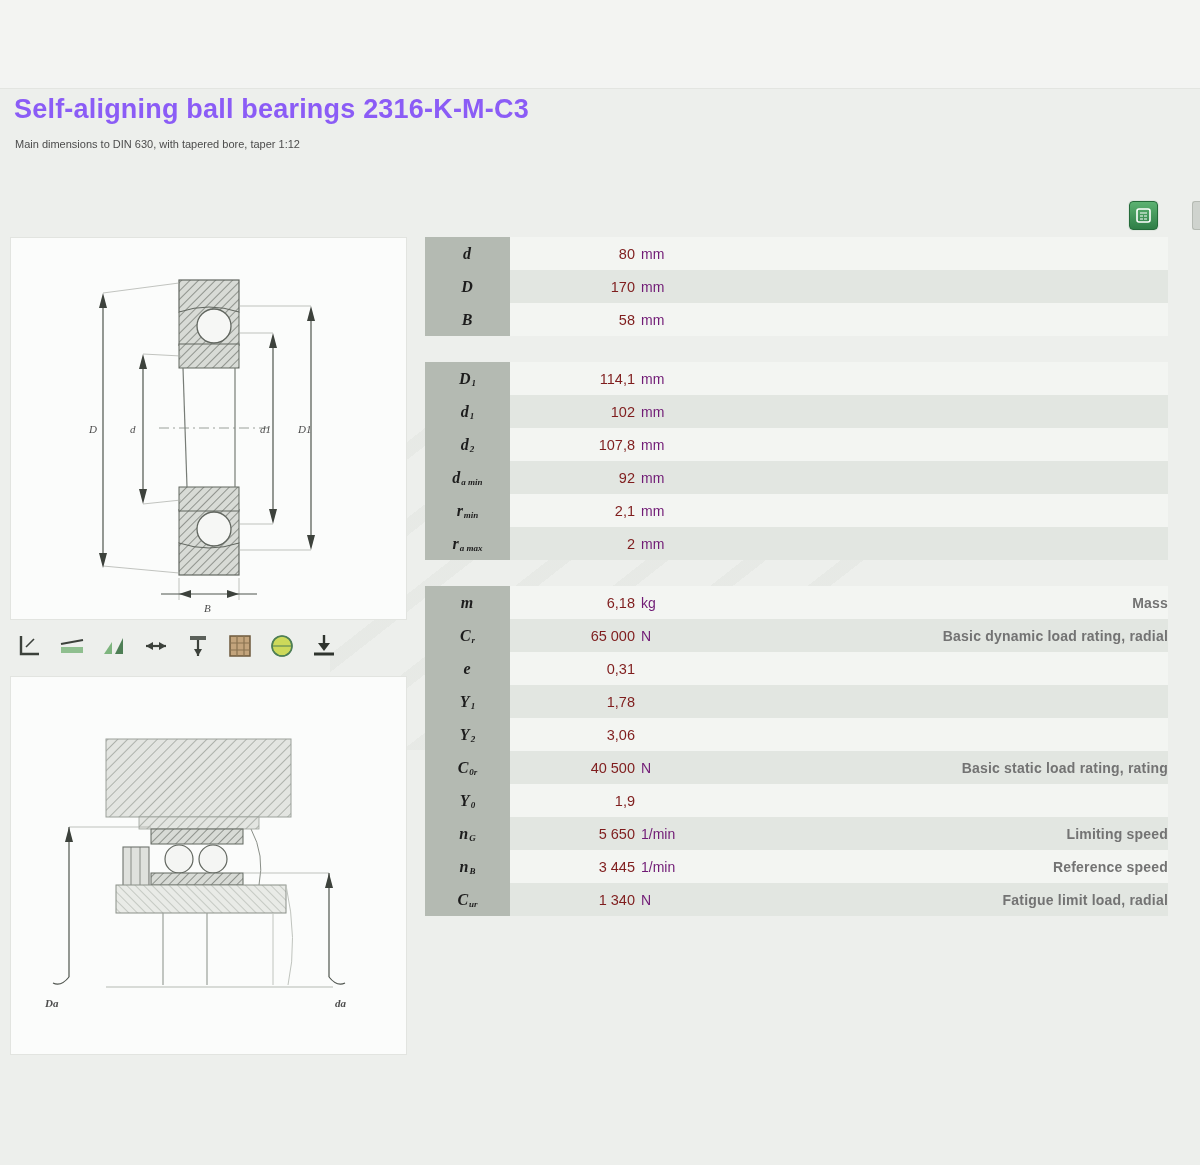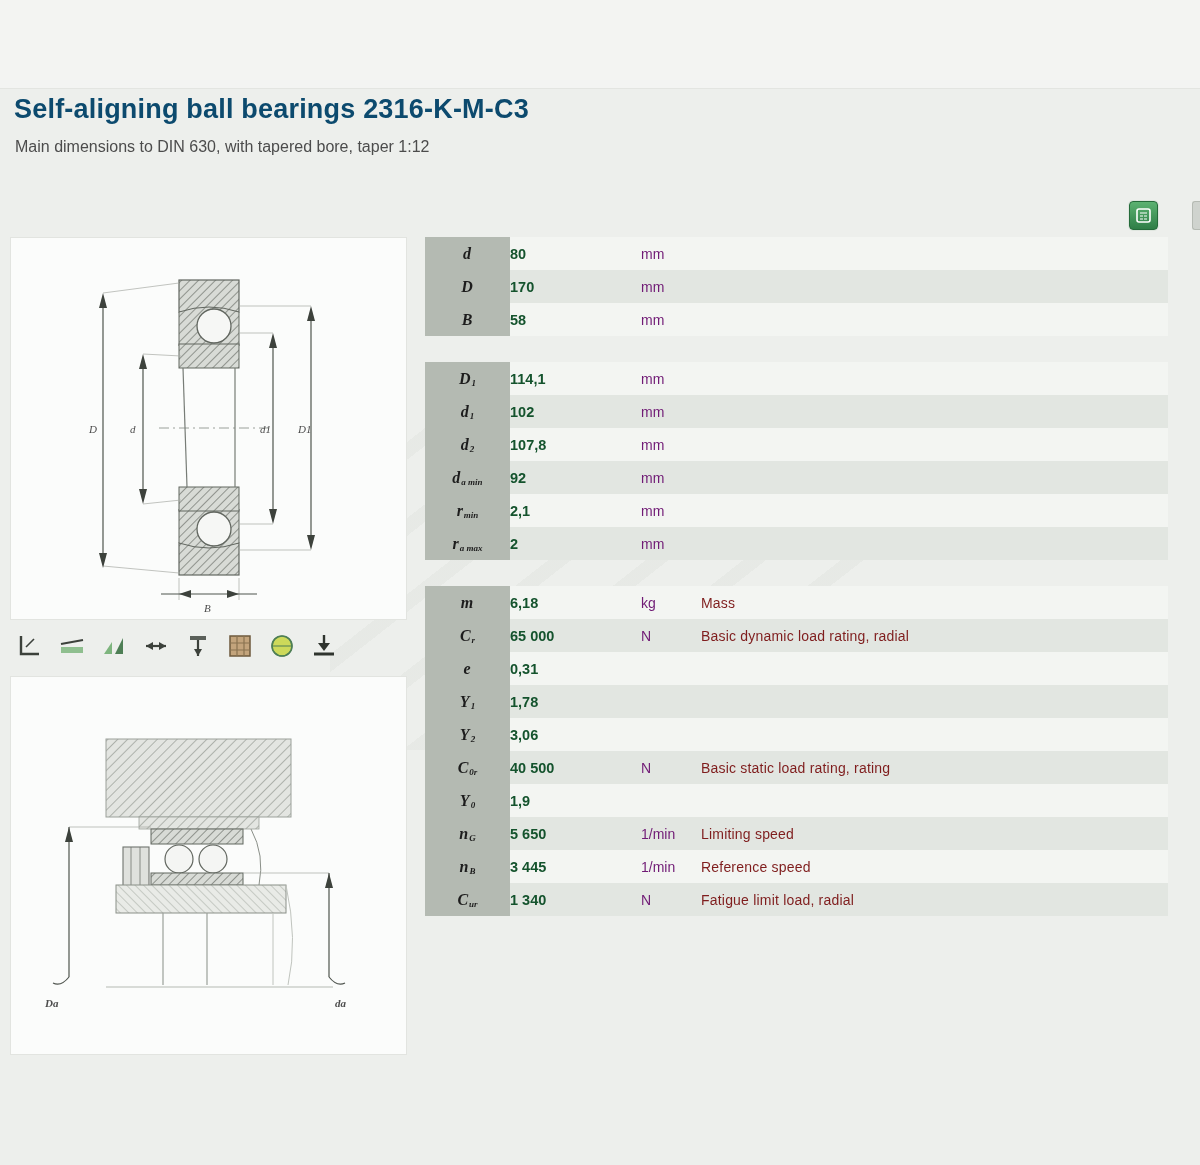--- a/index.html
+++ b/index.html
@@ -1,22 +1,22 @@
 <!DOCTYPE html>
 <html><head>
 <meta charset="utf-8">
 <style>
   html,body{margin:0;padding:0;}
   body{font-family:"Liberation Sans", sans-serif; background:#edefec;}
   #stage{position:relative;width:1200px;height:1165px;background:#edefec;overflow:hidden;}
 
   .top-band{position:absolute;left:0;top:0;width:1200px;height:88px;background:#f3f4f2;border-bottom:1px solid #e3e5e1;}
 
-  .page-title{position:absolute;left:14px;top:94px;font-size:27px;font-weight:bold;color:#0c4a6e;letter-spacing:.2px;}
-  .page-subtitle{position:absolute;left:15px;top:138px;font-size:16px;color:#4c4c4c;}
+  .page-title{position:absolute;left:14px;top:94px;font-size:27px;font-weight:bold;color:#8b5cf6;letter-spacing:.2px;}
+  .page-subtitle{position:absolute;left:15px;top:138px;font-size:11px;color:#4c4c4c;}
 
   .panel{position:absolute;background:#fbfcfb;border:1px solid #e2e4e0;}
   .panel-top{left:10px;top:237px;width:395px;height:381px;}
   .panel-bottom{left:10px;top:676px;width:395px;height:377px;font-weight:bold;}
 
   .icon-row{position:absolute;left:14px;top:624px;width:345px;height:44px;display:flex;align-items:center;gap:10px;}
   .ficon{width:32px;height:32px;display:inline-flex;align-items:center;justify-content:center;}
 
   .action-btn{position:absolute;left:1129px;top:201px;width:27px;height:27px;border-radius:4px;
     background:linear-gradient(#5cb271,#2f7e47);border:1px solid #256b3a;box-shadow:0 0 0 1px #dfe6df;
@@ -25,23 +25,23 @@
 
   
   #tbl{position:absolute;left:425px;top:237px;width:743px;}
   .tblock{margin-bottom:26px;}
   .trow{position:relative;display:flex;align-items:center;height:33px;background:#f3f5f2;}
   .trow.alt{background:#e2e6e1;}
   .lbl{width:85px;align-self:stretch;background:#b4bab2;display:flex;align-items:center;justify-content:center;
        font-family:"Liberation Serif", serif;color:#1d1d1d;}
   .sym{font-style:italic;font-weight:bold;font-size:16px;}
   .sub{font-size:9px;font-weight:bold;margin-left:1px;position:relative;top:4px;font-style:italic;}
-  .val{width:125px;font-size:14.5px;font-weight:bold;color:#14532d;padding-right:6px;}
+  .val{width:125px;text-align:right;font-size:14.5px;font-weight:normal;color:#7f1d1d;padding-right:6px;}
   .unit{width:60px;font-size:14px;color:#701a75;}
-  .desc{flex:1;font-size:14px;font-weight:normal;color:#7f1d1d;letter-spacing:.2px;}
+  .desc{flex:1;font-size:14px;font-weight:bold;color:#737373;letter-spacing:.2px;text-align:right;}
   .tnote{position:absolute;left:390px;top:166px;font-size:11px;color:#555;}
 
   .wm{position:absolute;left:330px;top:420px;width:560px;height:330px;pointer-events:none;opacity:.45;
       background:repeating-linear-gradient(-38deg, rgba(255,255,255,0) 0 46px, rgba(210,214,208,.5) 46px 60px);}
 
   svg text{font-family:"Liberation Serif", serif;font-style:italic;fill:#4d4d4d;}
 </style>
 </head>
 <body>
 

